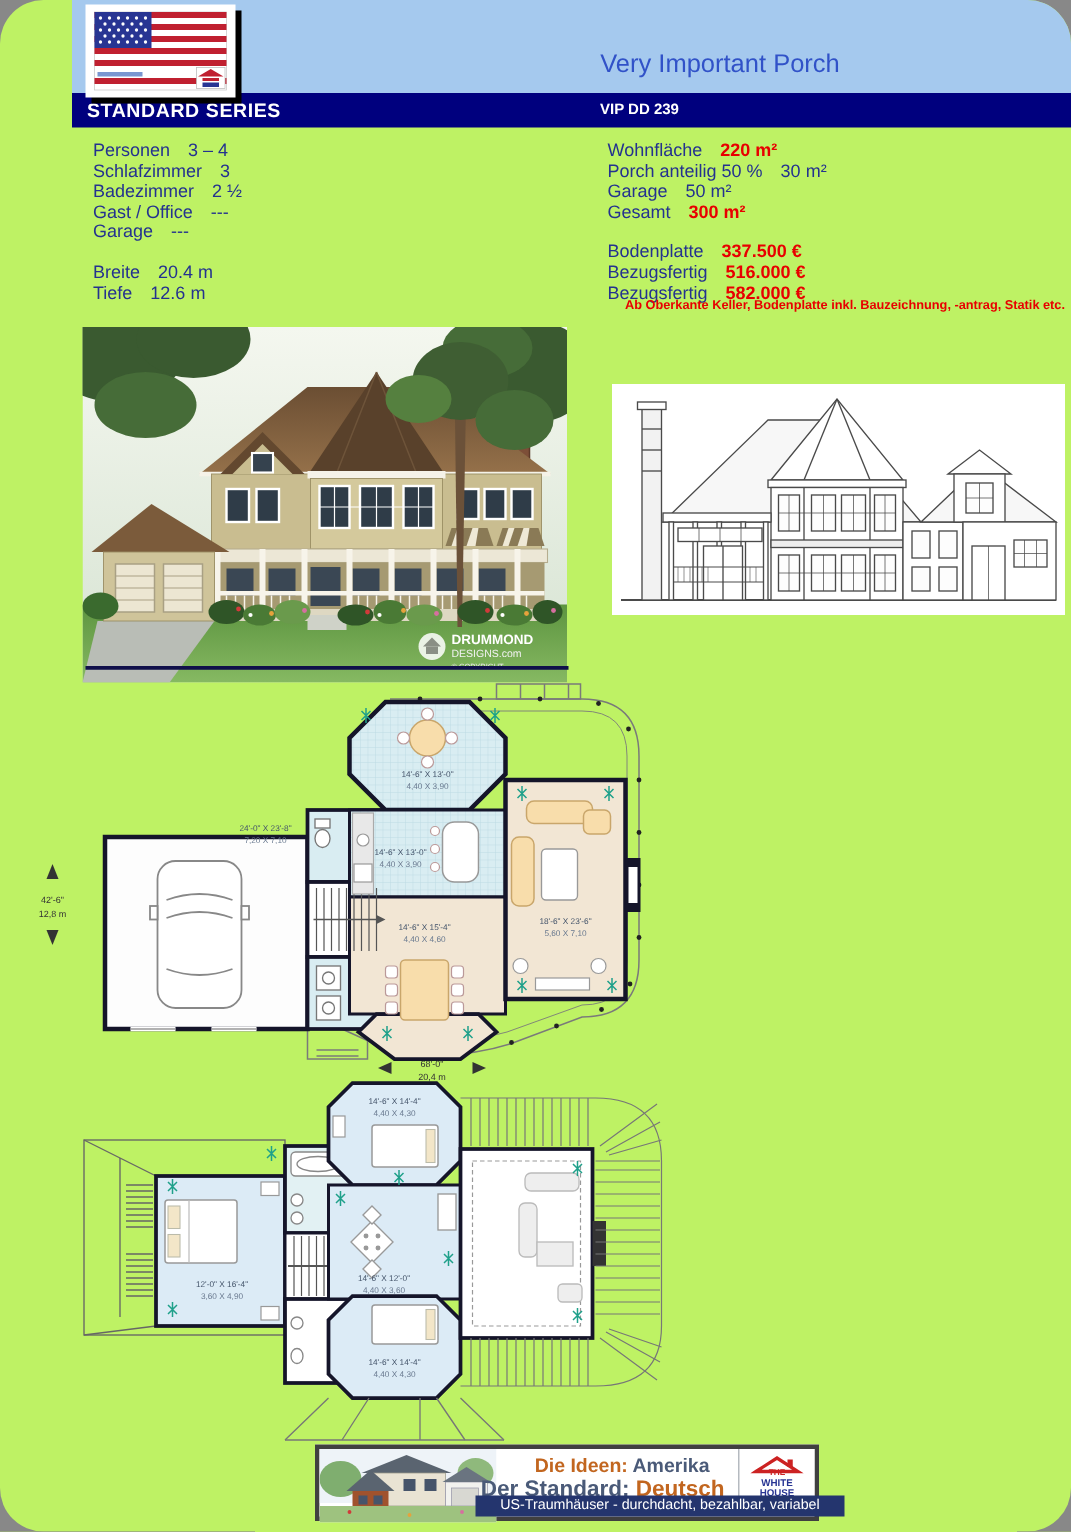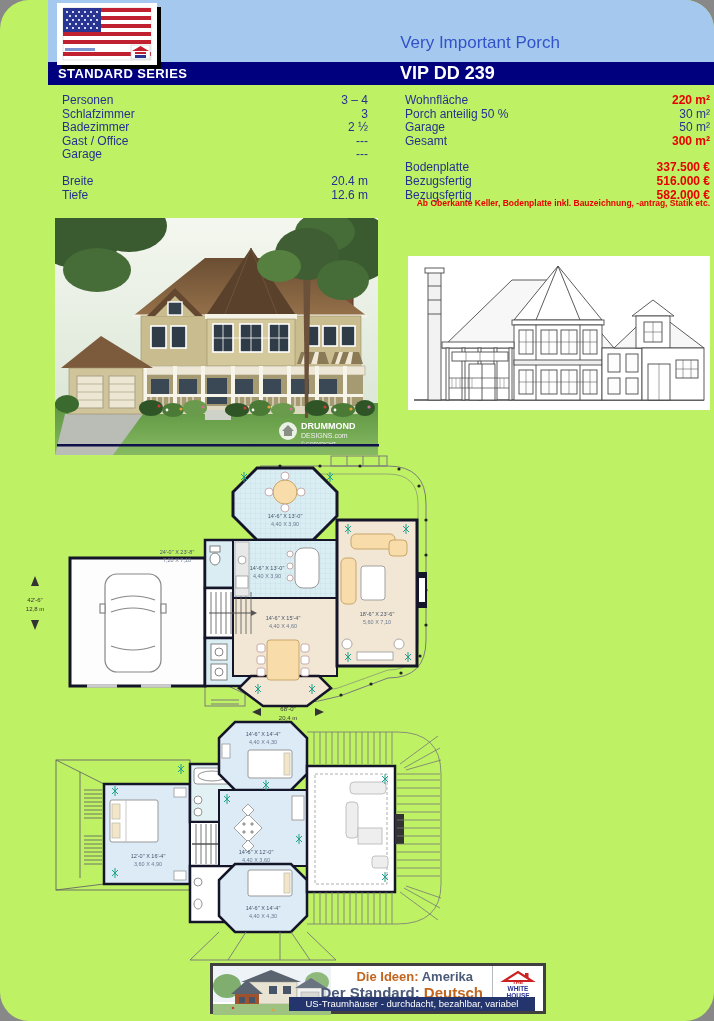--- a/index.html
+++ b/index.html
@@ -5,40 +5,40 @@
   html,body{margin:0;padding:0;background:#888;}
   .page{position:relative;width:714px;height:1021px;background:#bef264;
         font-family:"Liberation Sans",sans-serif;overflow:hidden;margin:0 auto;border-radius:29px;}
   
   .hdr{position:absolute;left:48px;top:0;width:666px;height:62px;background:#a5c9ee;}
   .title{position:absolute;left:330px;top:33px;width:300px;text-align:center;
          font-size:17px;color:#3152c8;}
   .bar{position:absolute;left:48px;top:62px;width:666px;height:23px;background:#00007e;color:#fff;}
   .series{position:absolute;left:10px;top:0;font-size:13px;font-weight:700;
           letter-spacing:.4px;line-height:23px;}
-  .model{position:absolute;left:352px;top:0;font-size:18px;font-weight:700;line-height:23px;text-align:center;}
+  .model{position:absolute;left:352px;top:0;font-size:10px;font-weight:700;line-height:23px;text-align:center;}
   .flag{position:absolute;left:57px;top:3px;width:100px;height:62px;background:#fff;
         box-shadow:4px 4px 0 #000;}
   
   .spec{position:absolute;top:94px;font-size:12px;color:#24328f;line-height:13.6px;}
   .spec-l{left:62px;width:306px;}
   .spec-r{left:405px;width:305px;}
-  .row{display:flex;justify-content:space-between;}
+  .row{display:flex;justify-content:flex-start;gap:12px;}
   .gap{margin-top:13px;}
   .red{color:#e80000;font-weight:700;}
   .note{position:absolute;left:405px;top:198px;width:305px;font-size:8.5px;
         font-weight:700;color:#e80000;text-align:right;}
   .abs{position:absolute;}
   
   .banner{position:absolute;left:210px;top:963px;width:336px;height:51px;background:#fff;
           border:3px solid #404040;box-sizing:border-box;}
   .b-l1{position:absolute;right:70px;top:3px;font-size:13px;font-weight:700;white-space:nowrap;}
   .b-l2{position:absolute;right:60px;top:18px;font-size:15px;font-weight:700;white-space:nowrap;}
   .org{color:#c2661f;} .slt{color:#4a5a78;}
-  .b-strip{position:absolute;left:76px;bottom:0;width:246px;height:14px;background:#24356e;
+  .b-strip{position:absolute;left:104px;bottom:0;width:246px;height:14px;background:#24356e;
            color:#fff;font-size:9.5px;text-align:center;line-height:14px;white-space:nowrap;}
   .b-logo{position:absolute;right:0;top:0;width:50px;height:35px;border-left:1px solid #b5bac0;
           display:flex;align-items:center;justify-content:center;background:#fff;}
   svg text{font-family:"Liberation Sans",sans-serif;}
 </style>
 </head>
 <body>
 
 <div class="page">
 

